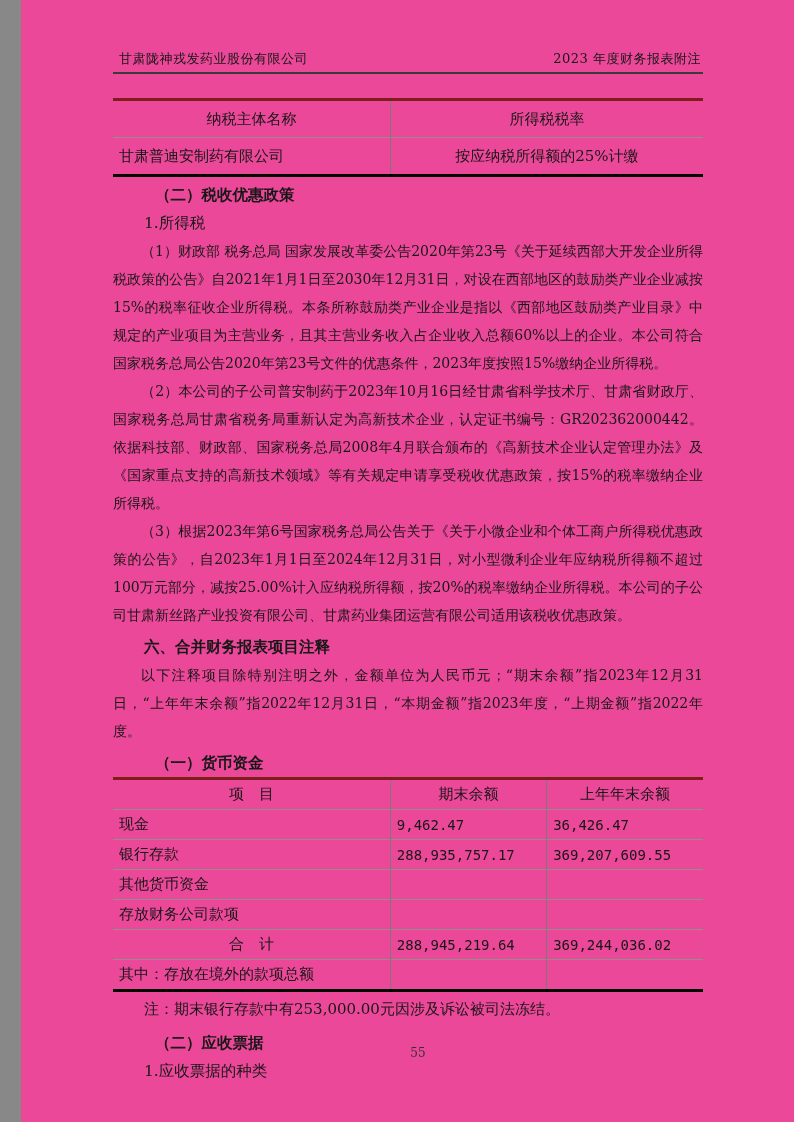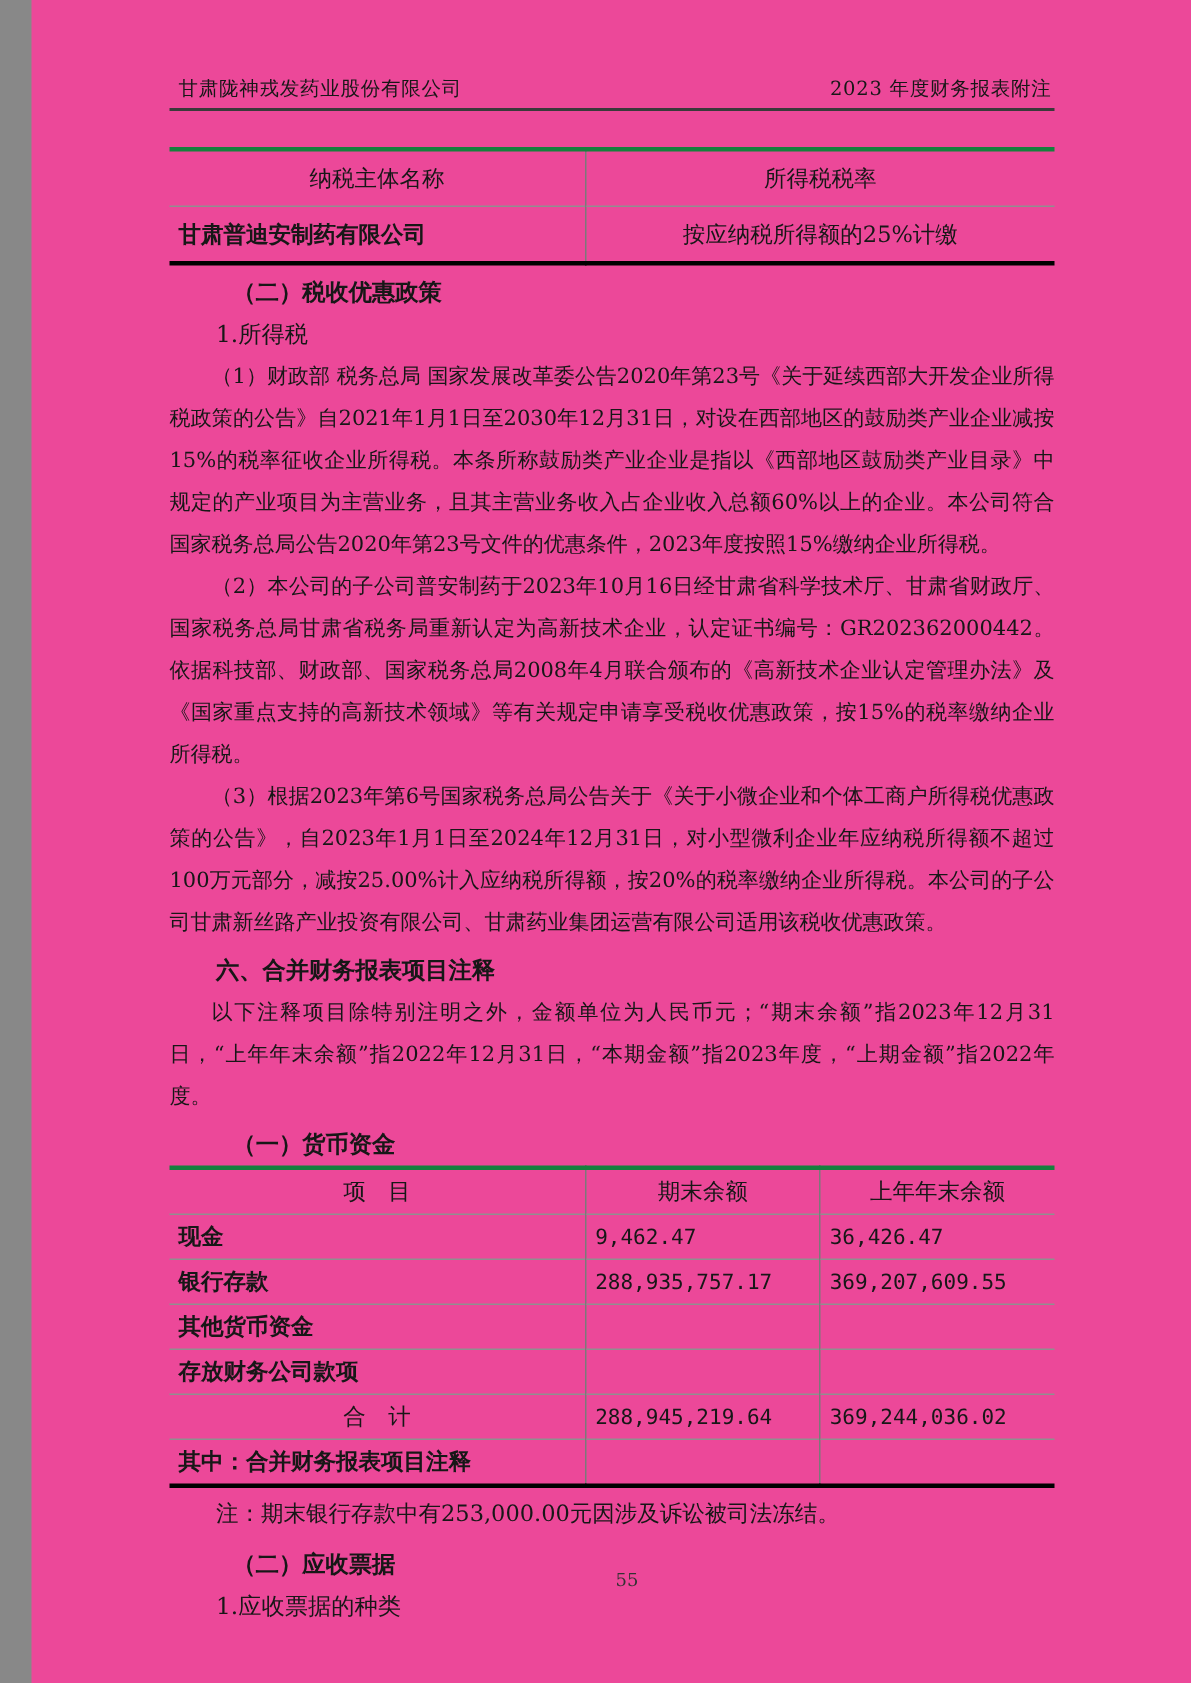--- a/index.html
+++ b/index.html
@@ -17,30 +17,30 @@
   .content{width:590px;}
   
   .hdr{
     display:flex;justify-content:space-between;align-items:flex-end;
     font-size:13px;letter-spacing:.5px;
     padding:0 2px 4px 6px;
     border-bottom:2px solid #3a3a3a;
   }
   
   table{border-collapse:collapse;width:100%;table-layout:fixed;
-        border-top:3px solid #15803d;border-bottom:3px solid #000;
+        border-top:3px solid #7f1d1d;border-bottom:3px solid #000;
         font-size:15px;margin:0;}
   .tax-table{margin-top:24px;}
   th,td{font-weight:normal;height:36px;padding:0 6px;overflow:hidden;white-space:nowrap;}
   thead th{text-align:center;}
   tbody td{border-top:1px solid #8f8f8f;}
   th:not(:last-child),td:not(:last-child){border-right:1px solid #7a7a7a;}
   .cash-table td,.cash-table th{height:29px;}
   .c{text-align:center;}
-  .l{text-align:left;font-weight:bold;}
+  .l{text-align:left;}
   .num{padding-right:10px;font-family:"DejaVu Sans Mono","Liberation Mono",monospace;font-size:14px;}
   
   .h-bold{font-weight:bold;font-size:15.5px;line-height:28px;margin:4px 0 0 42px;}
   .sub{font-size:15.5px;line-height:28px;margin:0 0 0 31px;}
   .para{font-size:14px;line-height:28px;text-align:justify;text-indent:2em;margin:0;}
   .note{font-size:15px;line-height:28px;margin:3px 0 0 31px;}
   .pageno{
     position:absolute;left:0;right:0;top:1046px;
     text-align:center;font-size:12px;color:#333;
   }
@@ -119,21 +119,21 @@
           <td class="l">存放财务公司款项</td>
           <td class="num"></td>
           <td class="num"></td>
         </tr>
         <tr>
           <td class="c">合　计</td>
           <td class="num">288,945,219.64</td>
           <td class="num">369,244,036.02</td>
         </tr>
         <tr>
-          <td class="l">其中：合并财务报表项目注释</td>
+          <td class="l">其中：存放在境外的款项总额</td>
           <td class="num"></td>
           <td class="num"></td>
         </tr>
       </tbody>
     </table>
 
     <div class="note">注：期末银行存款中有253,000.00元因涉及诉讼被司法冻结。</div>
 
     <h3 class="h-bold" style="margin-top:6px;">（二）应收票据</h3>
     <div class="sub">1.应收票据的种类</div>

